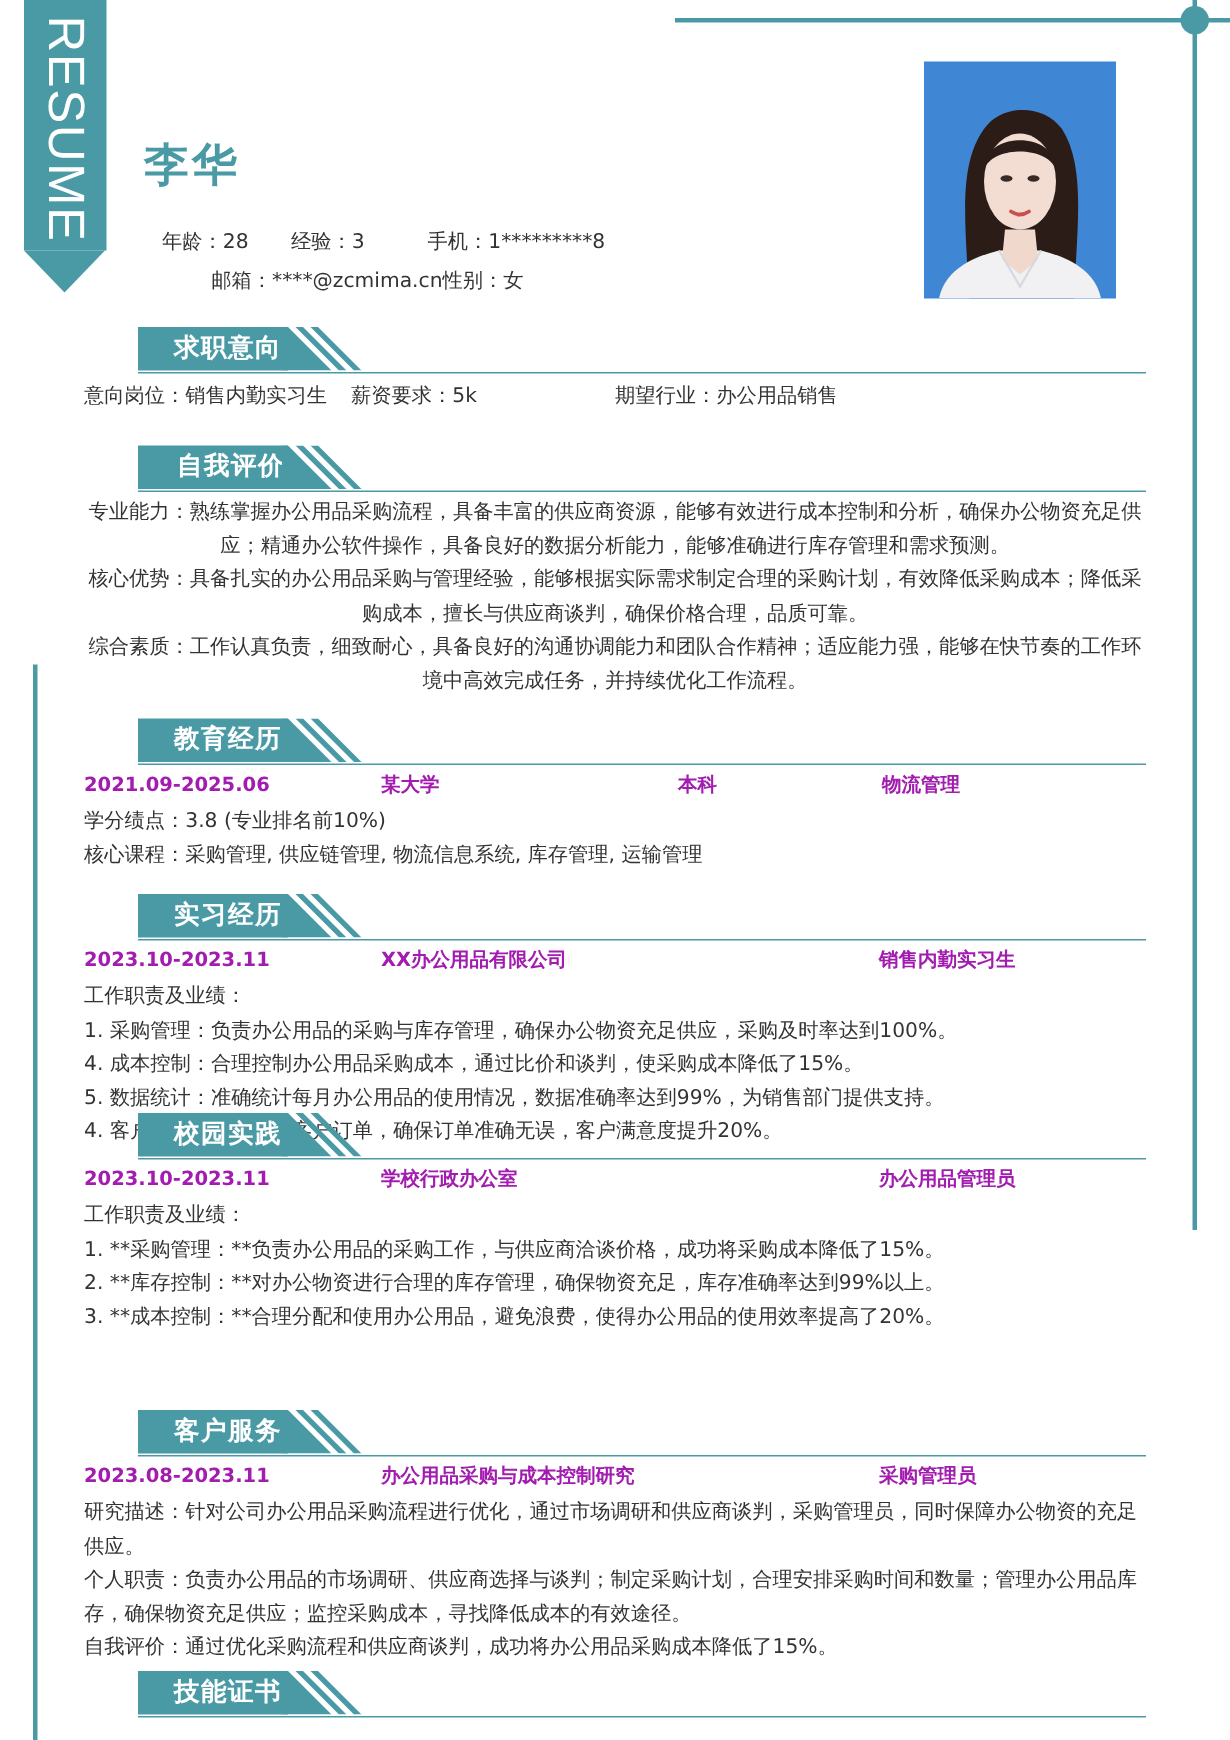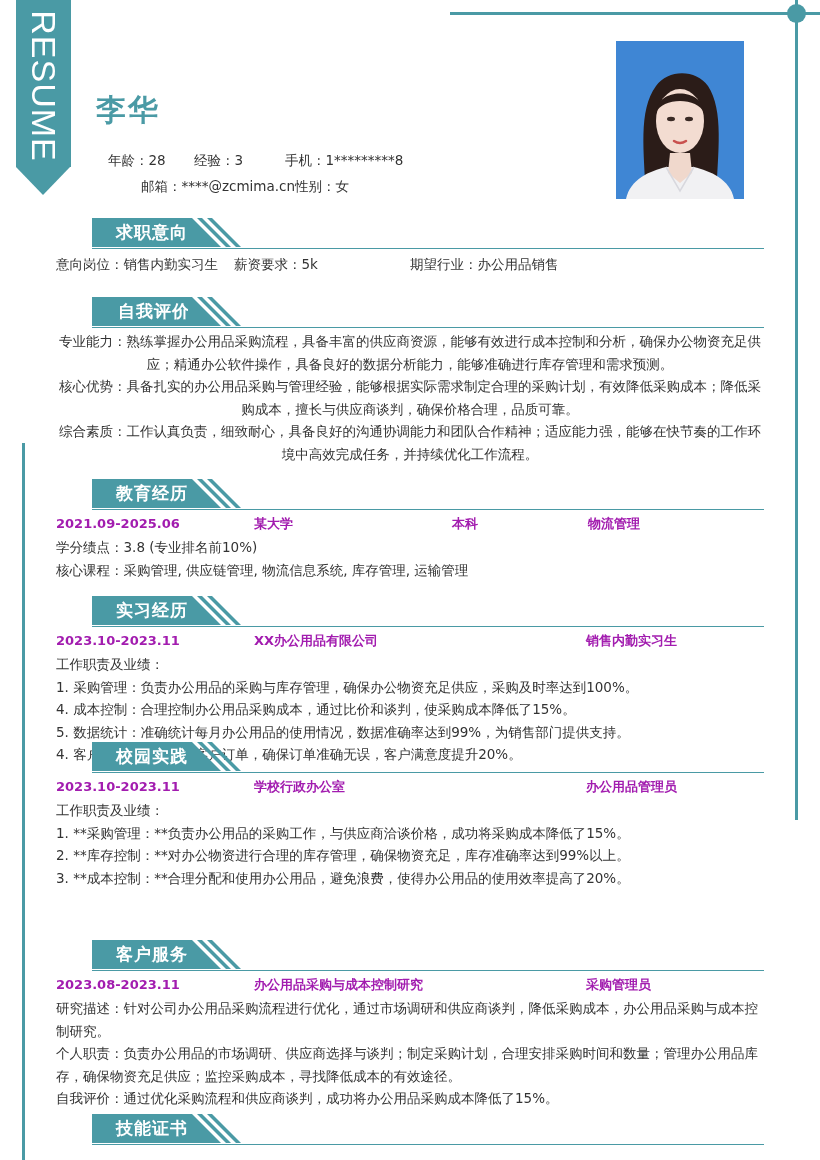--- a/index.html
+++ b/index.html
@@ -183,21 +183,21 @@
       <polygon points="9,0 14,0 43,29 38,29" fill="#4a9aa5"></polygon>
       <polygon points="19,0 24,0 53,29 48,29" fill="#4a9aa5"></polygon>
     </svg>
   </div>
   <div class="sec-body">
     <div class="row row2">
       <span class="c1">2023.08-2023.11</span>
       <span class="c2">办公用品采购与成本控制研究</span>
       <span class="c4">采购管理员</span>
     </div>
-    <div class="line">研究描述：针对公司办公用品采购流程进行优化，通过市场调研和供应商谈判，降低采购成本，办公用品采购与成本控制研究。</div>
+    <div class="line">研究描述：针对公司办公用品采购流程进行优化，通过市场调研和供应商谈判，采购管理员，同时保障办公物资的充足供应。</div>
     <div class="line">个人职责：负责办公用品的市场调研、供应商选择与谈判；制定采购计划，合理安排采购时间和数量；管理办公用品库存，确保物资充足供应；监控采购成本，寻找降低成本的有效途径。</div>
     <div class="line">自我评价：通过优化采购流程和供应商谈判，成功将办公用品采购成本降低了15%。</div>
   </div>
 </div>
 
 <div class="section" style="top:1114px;">
   <div class="sec-head">
     <div class="sec-title">技能证书</div>
     <svg class="sec-deco" viewBox="0 0 54 29">
       <polygon points="0,0 4,0 33,29 0,29" fill="#4a9aa5"></polygon>

